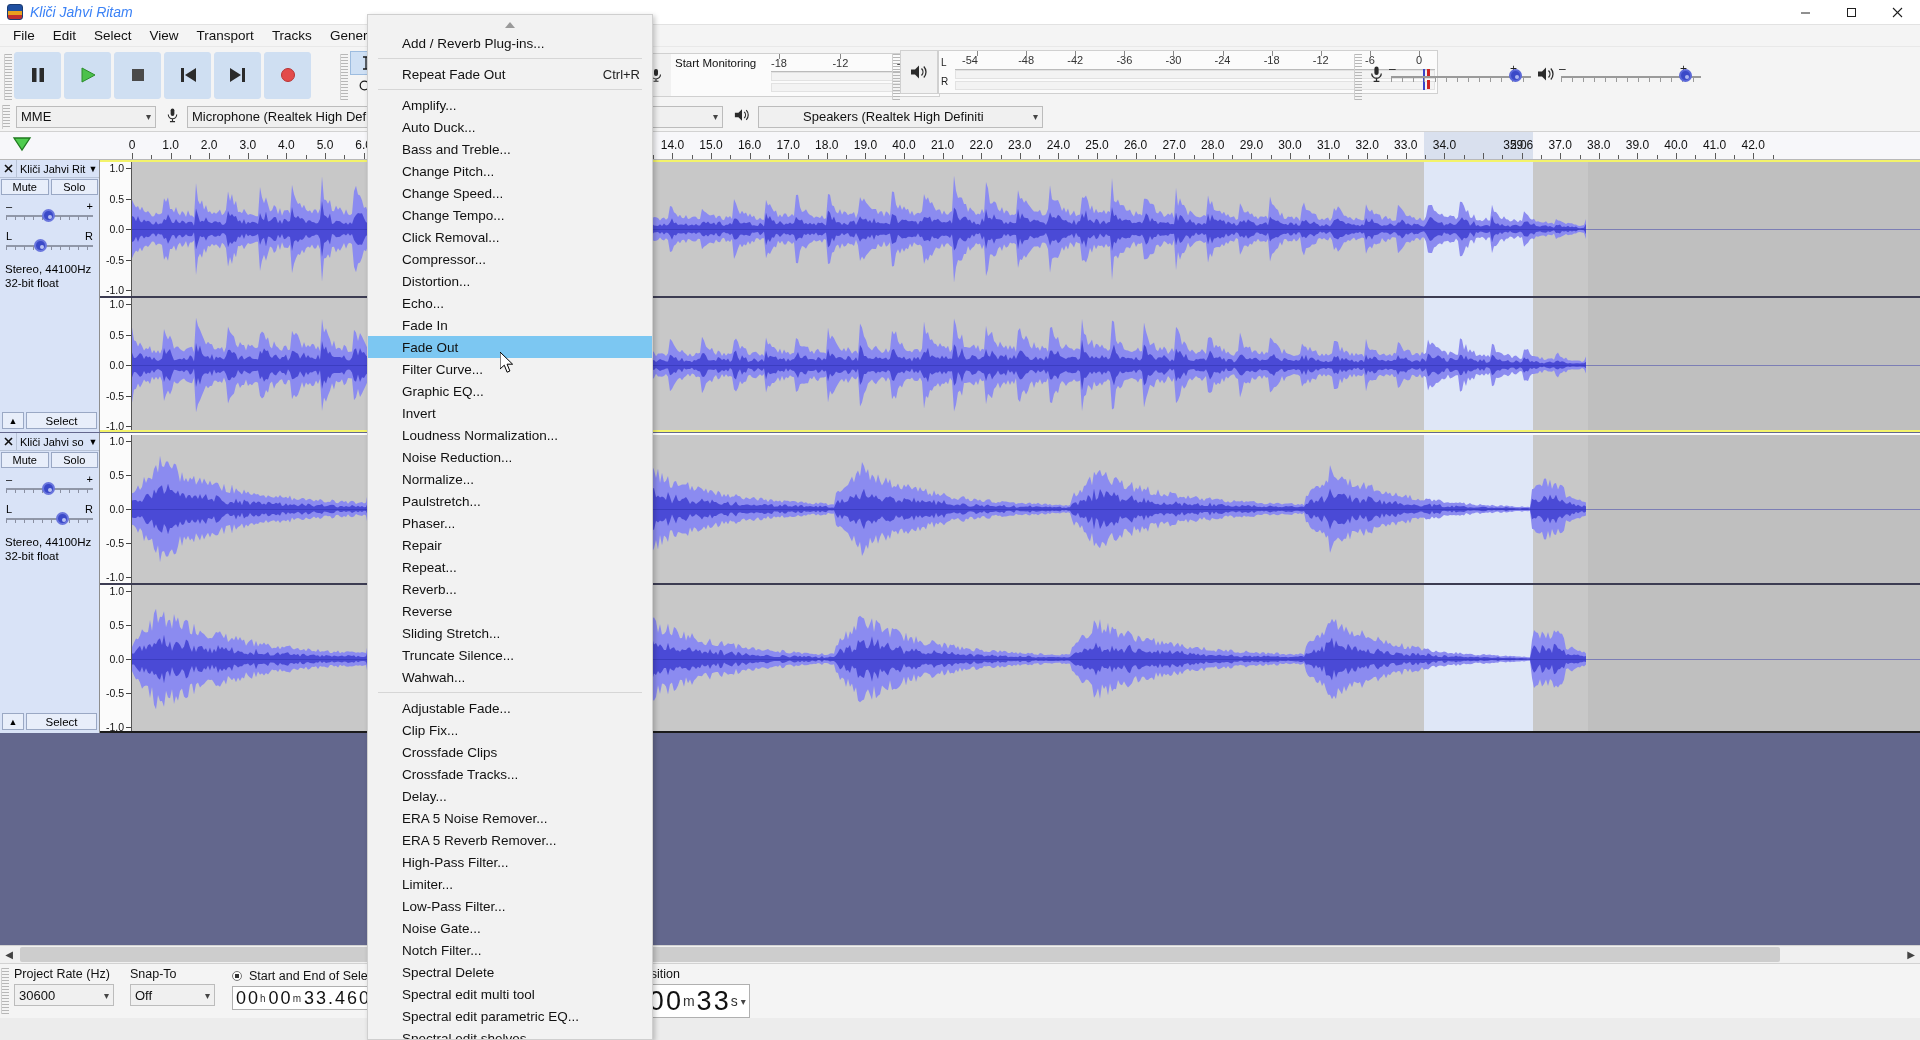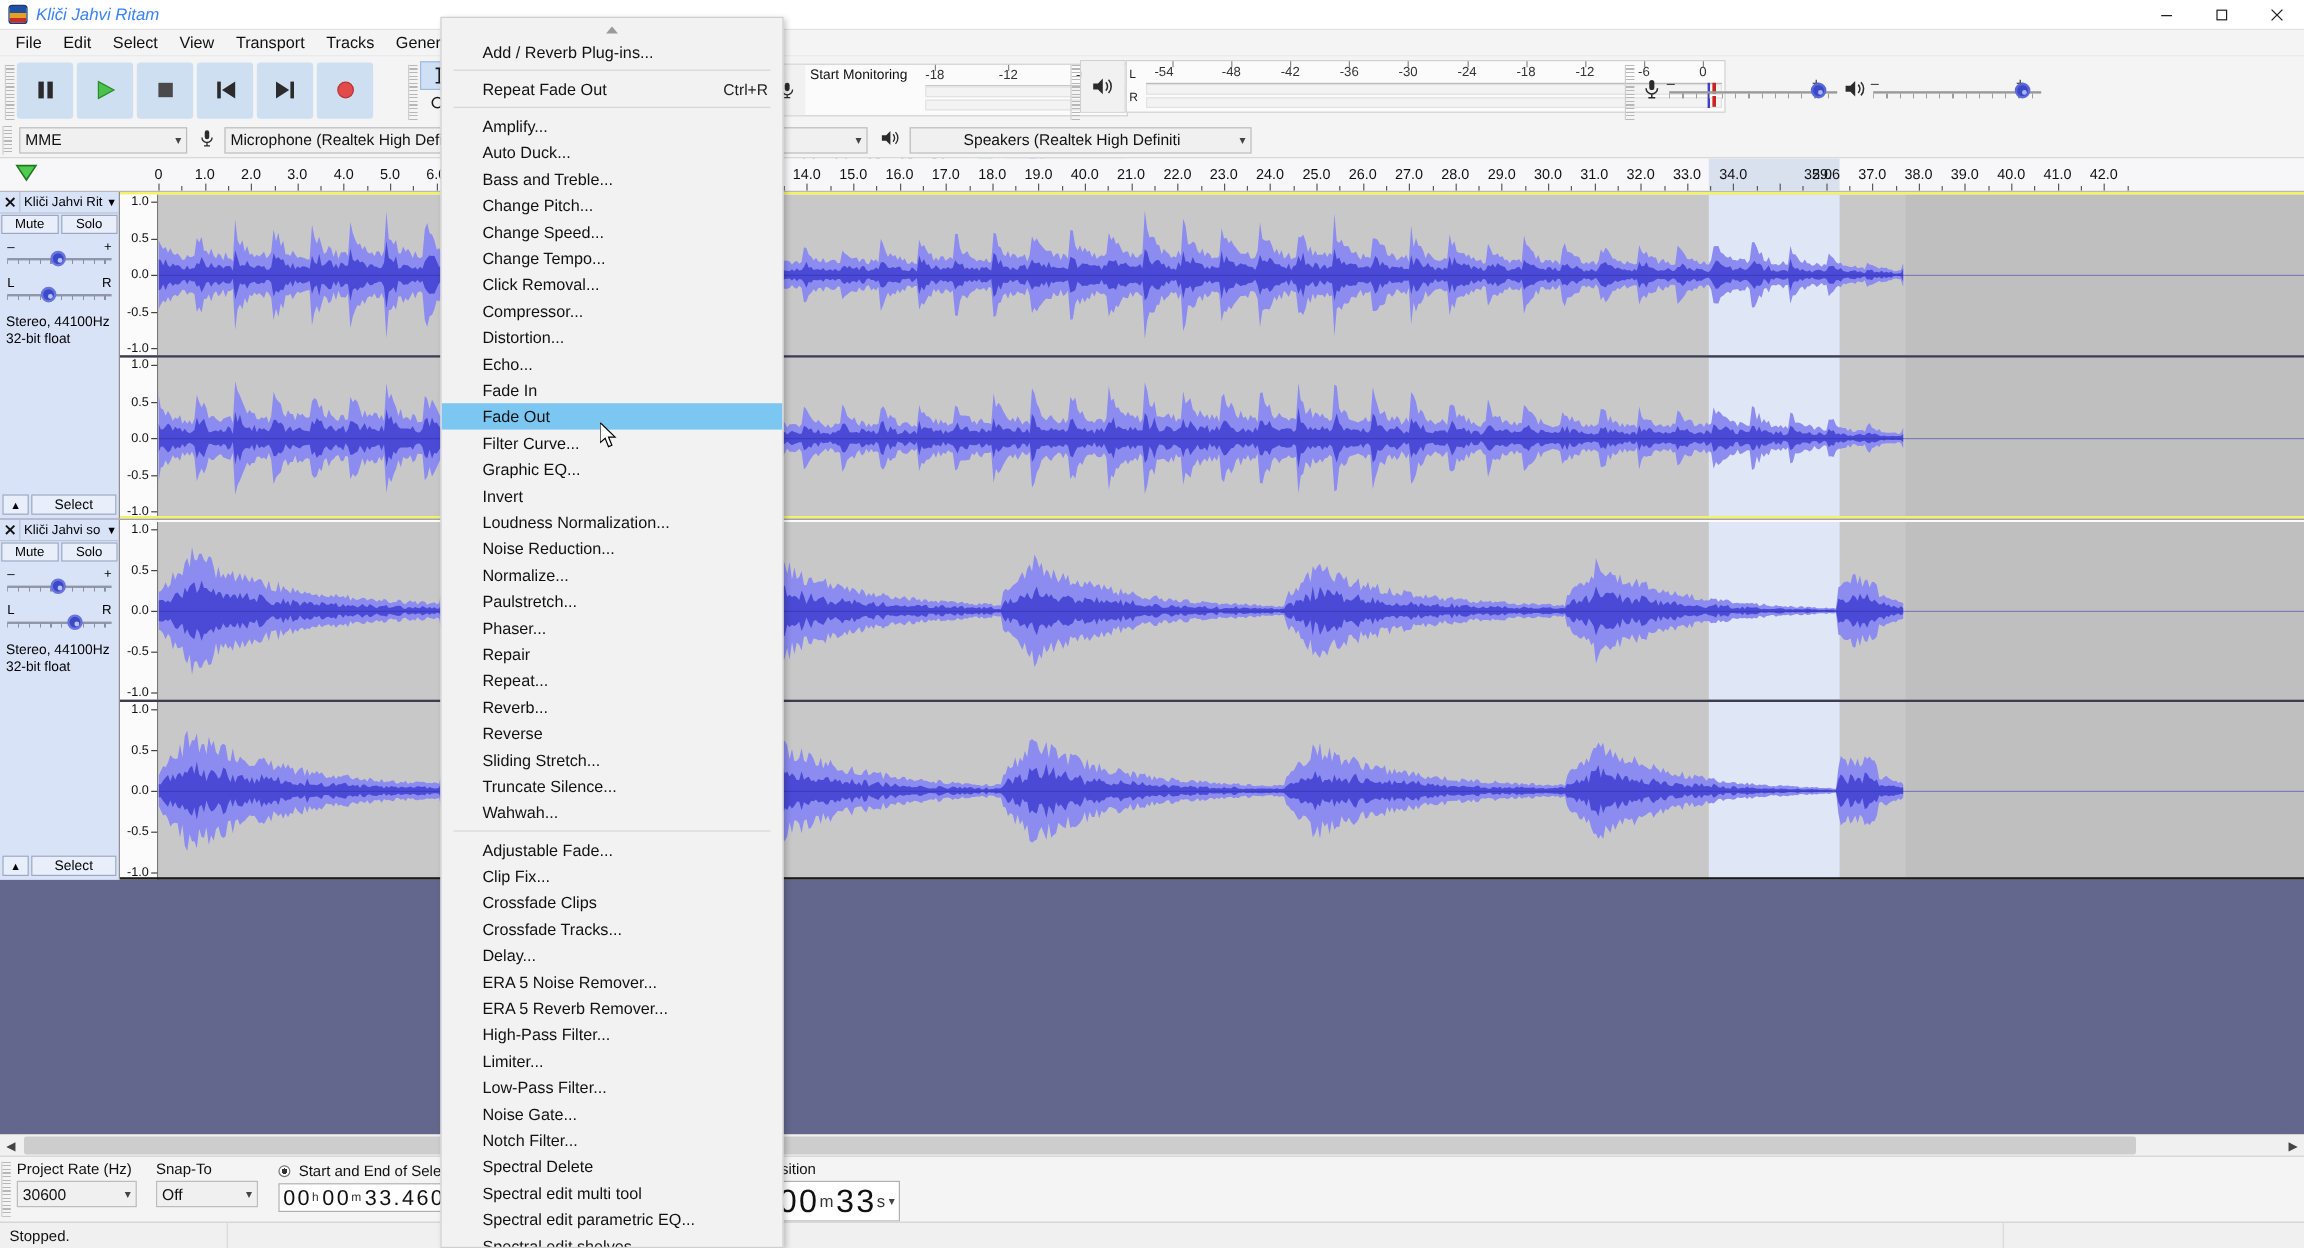--- a/index.html
+++ b/index.html
@@ -944,25 +944,20 @@
           <span class="bdg">0</span>
           <span class="bdg unit">m</span>
           <span class="bdg">3</span>
           <span class="bdg">3</span>
           <span class="bdg unit">s</span>
           <span style="font-size: 10px; color: rgb(68, 68, 68); margin-left: 2px;">▾</span>
         </div>
     </div>
   </div>
 
-  <div class="statusbar">
-    <div class="st-cell" style="width:190px;">Stopped.</div>
-    <div class="st-cell" style="flex:1;"></div>
-    <div class="st-cell" style="width:250px; border-right:none;"></div>
-  </div>
 
   <div class="effectmenu">
     <div class="em-scroll-up">
       <svg width="12" height="8" viewBox="0 0 12 8">
           <polygon points="6,1 11,7 1,7" fill="#9a9a9a"></polygon>
         </svg>
     </div>
     <div id="effectmenu-body">
         <div class="em-item">
           <span>Add / Reverb Plug-ins...</span>

